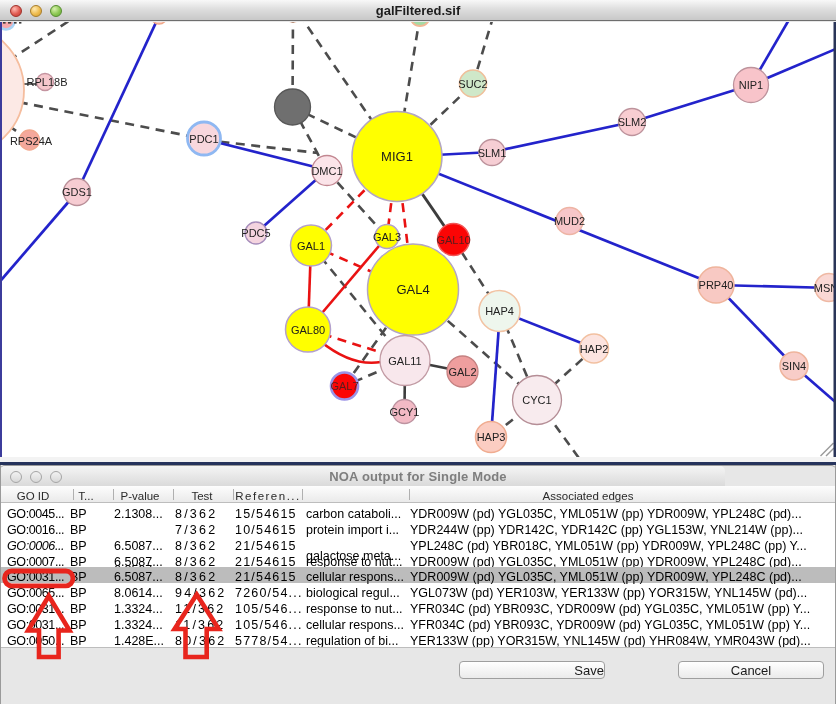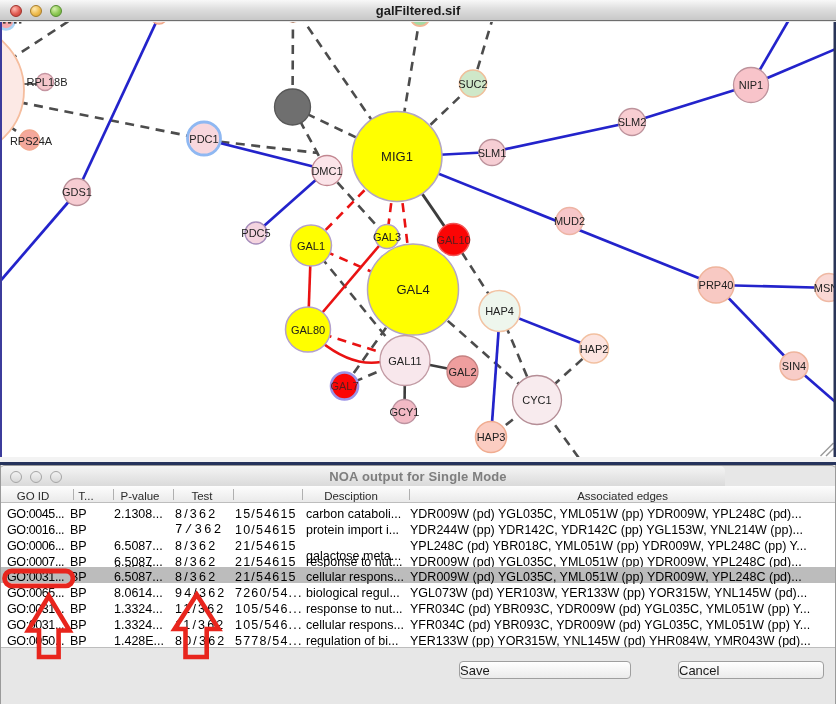--- a/index.html
+++ b/index.html
@@ -143,22 +143,22 @@
     <div class="tl" style="left:50px;top:5px;background:linear-gradient(#f2f2f2,#d8d8d8);border:1.5px solid #a5a5a5"></div>
     <div style="position:absolute;left:0;top:3px;width:836px;text-align:center;font-size:13px;font-weight:bold;letter-spacing:0.15px;color:#7e7e7e">NOA output for Single Mode</div>
   </div>
 </div>
 
 <div style="position:absolute;left:0;top:486px;width:836px;height:17px;background:linear-gradient(#fdfdfd,#eaeaea);border-bottom:1px solid #bdbdbd;font-size:11.5px;letter-spacing:0.4px;color:#2a2a2a;line-height:20px">
 <span style="position:absolute;left:-27px;top:0;width:120px;text-align:center;letter-spacing:0px">GO ID</span>
     <span style="position:absolute;left:26px;top:0;width:120px;text-align:center;letter-spacing:0px">T...</span>
     <span style="position:absolute;left:80px;top:0;width:120px;text-align:center;letter-spacing:0px">P-value</span>
     <span style="position:absolute;left:142px;top:0;width:120px;text-align:center;letter-spacing:0px">Test</span>
-    <span style="position:absolute;left:291px;top:0;width:120px;text-align:center;letter-spacing:0px">Desciption</span>
-    <span style="position:absolute;left:548px;top:0;width:120px;text-align:right;letter-spacing:0px">Associated edges</span>
+    <span style="position:absolute;left:208px;top:0;width:120px;text-align:center;letter-spacing:1.5px">Referen...</span>
+    <span style="position:absolute;left:528px;top:0;width:120px;text-align:center;letter-spacing:0px">Associated edges</span>
     <div style="position:absolute;left:72.5px;top:3px;width:1px;height:11px;background:#b0b0b0"></div>
     <div style="position:absolute;left:113px;top:3px;width:1px;height:11px;background:#b0b0b0"></div>
     <div style="position:absolute;left:172.5px;top:3px;width:1px;height:11px;background:#b0b0b0"></div>
     <div style="position:absolute;left:232.5px;top:3px;width:1px;height:11px;background:#b0b0b0"></div>
     <div style="position:absolute;left:302px;top:3px;width:1px;height:11px;background:#b0b0b0"></div>
     <div style="position:absolute;left:409px;top:3px;width:1px;height:11px;background:#b0b0b0"></div>
 </div>
 <div style="position:absolute;left:0;top:503px;width:836px;height:144px;background:#fff"></div>
 <div style="position:absolute;left:0;top:503.8px;width:836px;height:15.9px;font-size:12.5px;color:#000;white-space:nowrap;line-height:21.3px">
     <span style="position:absolute;left:7px;top:0;letter-spacing:-0.4px;">GO:0045...</span>
@@ -166,27 +166,27 @@
     <span style="position:absolute;left:114px;top:0;">2.1308...</span>
     <span style="position:absolute;left:175px;top:0;letter-spacing:2.2px;">8/362</span>
     <span style="position:absolute;left:235px;top:0;letter-spacing:1.2px;">15/54615</span>
     <span style="position:absolute;left:306px;top:0;">carbon cataboli...</span>
     <span style="position:absolute;left:410px;top:0;">YDR009W (pd) YGL035C, YML051W (pp) YDR009W, YPL248C (pd)...</span>
   </div>
 <div style="position:absolute;left:0;top:519.7px;width:836px;height:15.9px;font-size:12.5px;color:#000;white-space:nowrap;line-height:21.3px">
     <span style="position:absolute;left:7px;top:0;letter-spacing:-0.4px;">GO:0016...</span>
     <span style="position:absolute;left:70px;top:0;">BP</span>
     <span style="position:absolute;left:114px;top:0;margin-top:40px;">6.2567...</span>
-    <span style="position:absolute;left:175px;top:0;letter-spacing:2.2px;font-family:Liberation Mono, monospace;">7/362</span>
+    <span style="position:absolute;left:175px;top:0;letter-spacing:2.2px;">7/362</span>
     <span style="position:absolute;left:235px;top:0;letter-spacing:1.2px;">10/54615</span>
     <span style="position:absolute;left:306px;top:0;">protein import i...</span>
     <span style="position:absolute;left:410px;top:0;">YDR244W (pp) YDR142C, YDR142C (pp) YGL153W, YNL214W (pp)...</span>
   </div>
 <div style="position:absolute;left:0;top:535.6px;width:836px;height:15.9px;font-size:12.5px;color:#000;white-space:nowrap;line-height:21.3px">
-    <span style="position:absolute;left:7px;top:0;letter-spacing:-0.4px;">GO:0006...</span>
+    <span style="position:absolute;left:7px;top:0;letter-spacing:-0.4px;font-style:italic;">GO:0006...</span>
     <span style="position:absolute;left:70px;top:0;">BP</span>
     <span style="position:absolute;left:114px;top:0;">6.5087...</span>
     <span style="position:absolute;left:175px;top:0;letter-spacing:2.2px;">8/362</span>
     <span style="position:absolute;left:235px;top:0;letter-spacing:1.2px;">21/54615</span>
     <span style="position:absolute;left:306px;top:10px;">galactose meta...</span>
     <span style="position:absolute;left:410px;top:0;">YPL248C (pd) YBR018C, YML051W (pp) YDR009W, YPL248C (pp) Y...</span>
   </div>
 <div style="position:absolute;left:0;top:551.5px;width:836px;height:15.9px;font-size:12.5px;color:#000;white-space:nowrap;line-height:21.3px">
     <span style="position:absolute;left:7px;top:0;letter-spacing:-0.4px;">GO:0007...</span>
     <span style="position:absolute;left:70px;top:0;">BP</span>
@@ -236,20 +236,20 @@
     <span style="position:absolute;left:7px;top:0;letter-spacing:-0.4px;">GO:0050...</span>
     <span style="position:absolute;left:70px;top:0;">BP</span>
     <span style="position:absolute;left:114px;top:0;">1.428E...</span>
     <span style="position:absolute;left:175px;top:0;letter-spacing:2.2px;">80/362</span>
     <span style="position:absolute;left:235px;top:0;letter-spacing:1.2px;">5778/54...</span>
     <span style="position:absolute;left:306px;top:0;">regulation of bi...</span>
     <span style="position:absolute;left:410px;top:0;">YER133W (pp) YOR315W, YNL145W (pd) YHR084W, YMR043W (pd)...</span>
   </div>
 <div style="position:absolute;left:0;top:647px;width:836px;height:1px;background:#bdbdbd"></div>
 
-<div style="position:absolute;left:459px;top:660.5px;width:172px;height:18px;border:1px solid #9f9f9f;border-radius:4px;background:linear-gradient(#ffffff,#ebebeb);text-align:left;font-size:13px;color:#1a1a1a;line-height:17px">Save</div>
-<div style="position:absolute;left:678px;top:660.5px;width:146px;height:18px;border:1px solid #9f9f9f;border-radius:4px;background:linear-gradient(#ffffff,#ebebeb);text-align:left;font-size:13px;color:#1a1a1a;line-height:17px">Cancel</div>
+<div style="position:absolute;left:459px;top:660.5px;width:146px;height:18px;border:1px solid #9f9f9f;border-radius:4px;background:linear-gradient(#ffffff,#ebebeb);text-align:right;font-size:13px;color:#1a1a1a;line-height:17px">Save</div>
+<div style="position:absolute;left:678px;top:660.5px;width:146px;height:18px;border:1px solid #9f9f9f;border-radius:4px;background:linear-gradient(#ffffff,#ebebeb);text-align:center;font-size:13px;color:#1a1a1a;line-height:17px">Cancel</div>
 <div style="position:absolute;left:0;top:465px;width:1px;height:239px;background:#9a9a9a"></div>
 <div style="position:absolute;left:835px;top:465px;width:1px;height:239px;background:#9a9a9a"></div>
 <svg width="836" height="704" viewBox="0 0 836 704" style="position:absolute;left:0;top:0;pointer-events:none" xmlns="http://www.w3.org/2000/svg">
 <rect x="4.6" y="571" width="68.3" height="14.8" rx="7" fill="none" stroke="#e8251d" stroke-width="4.8"></rect>
 <polygon points="48.8,596 69.5,630.5 58.6,630.5 58.6,657 39.0,657 39.0,630.5 28.1,630.5" fill="none" stroke="#e8251d" stroke-width="4.6" stroke-linejoin="miter"></polygon>
 <polygon points="196.7,594.5 218.7,629 206.7,629 206.7,657 185.5,657 185.5,629 174.6,629" fill="none" stroke="#e8251d" stroke-width="4.6" stroke-linejoin="miter"></polygon>
 </svg>
 </body></html>

